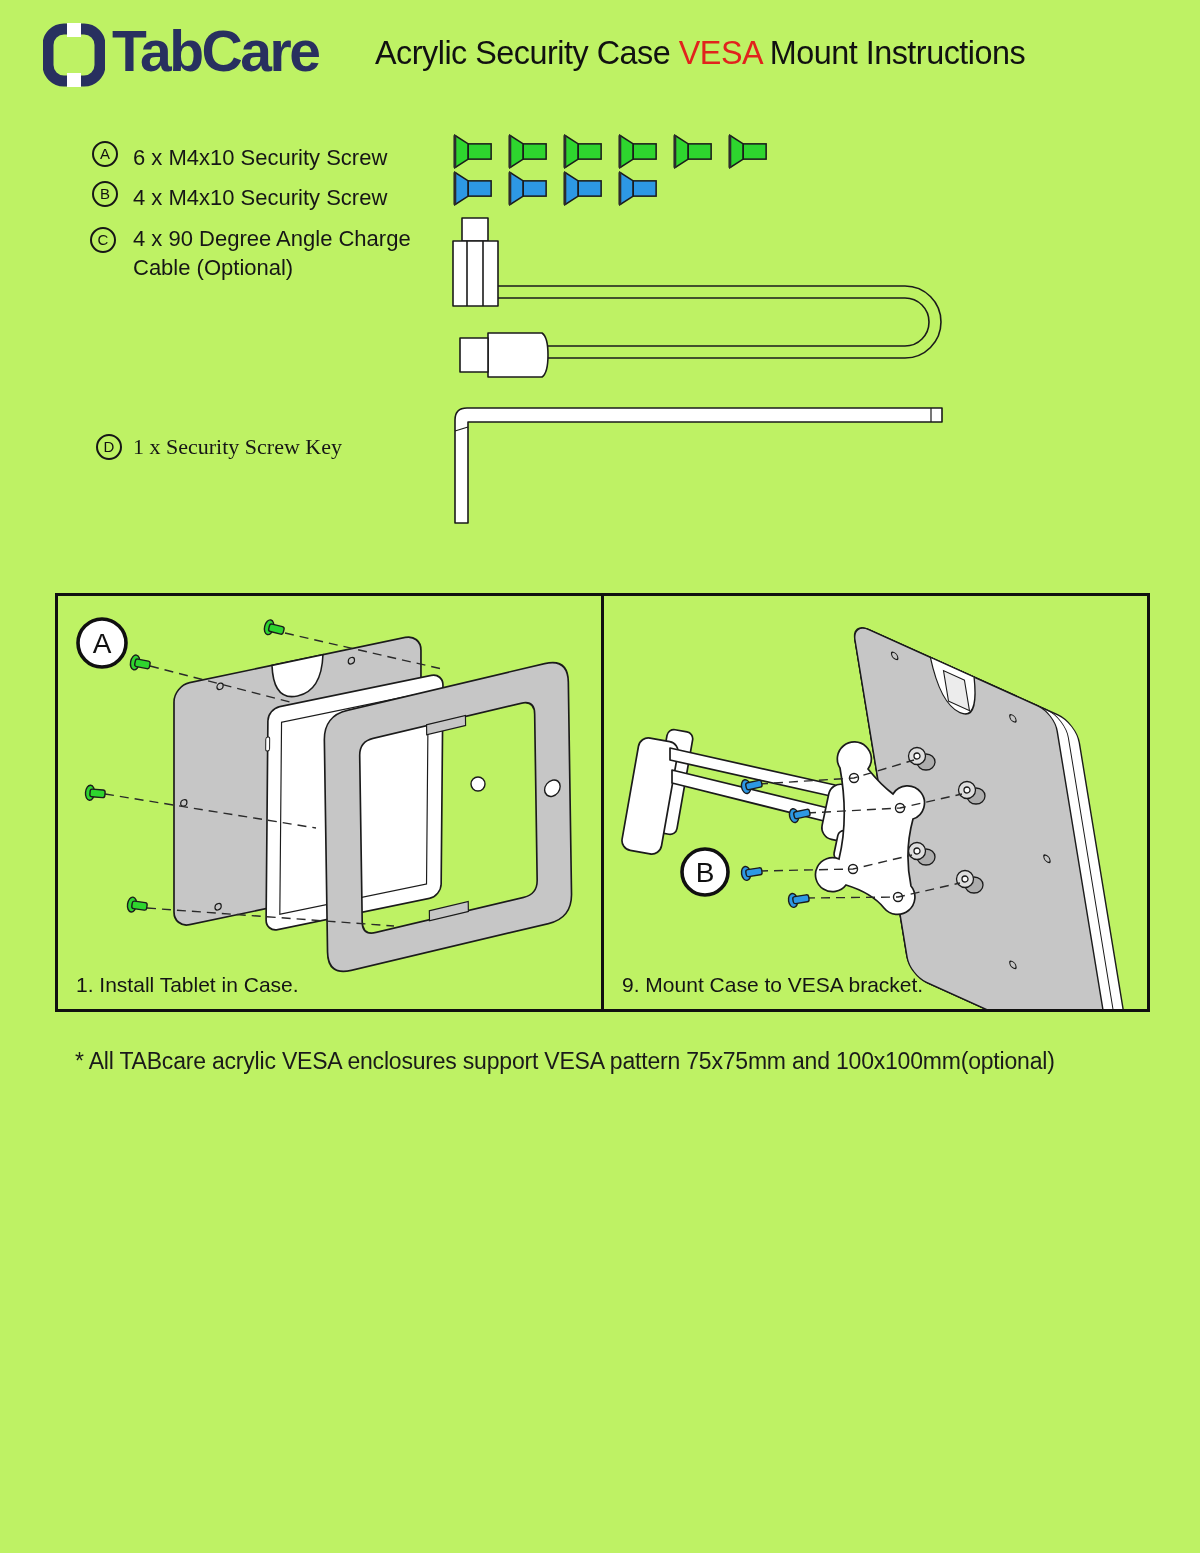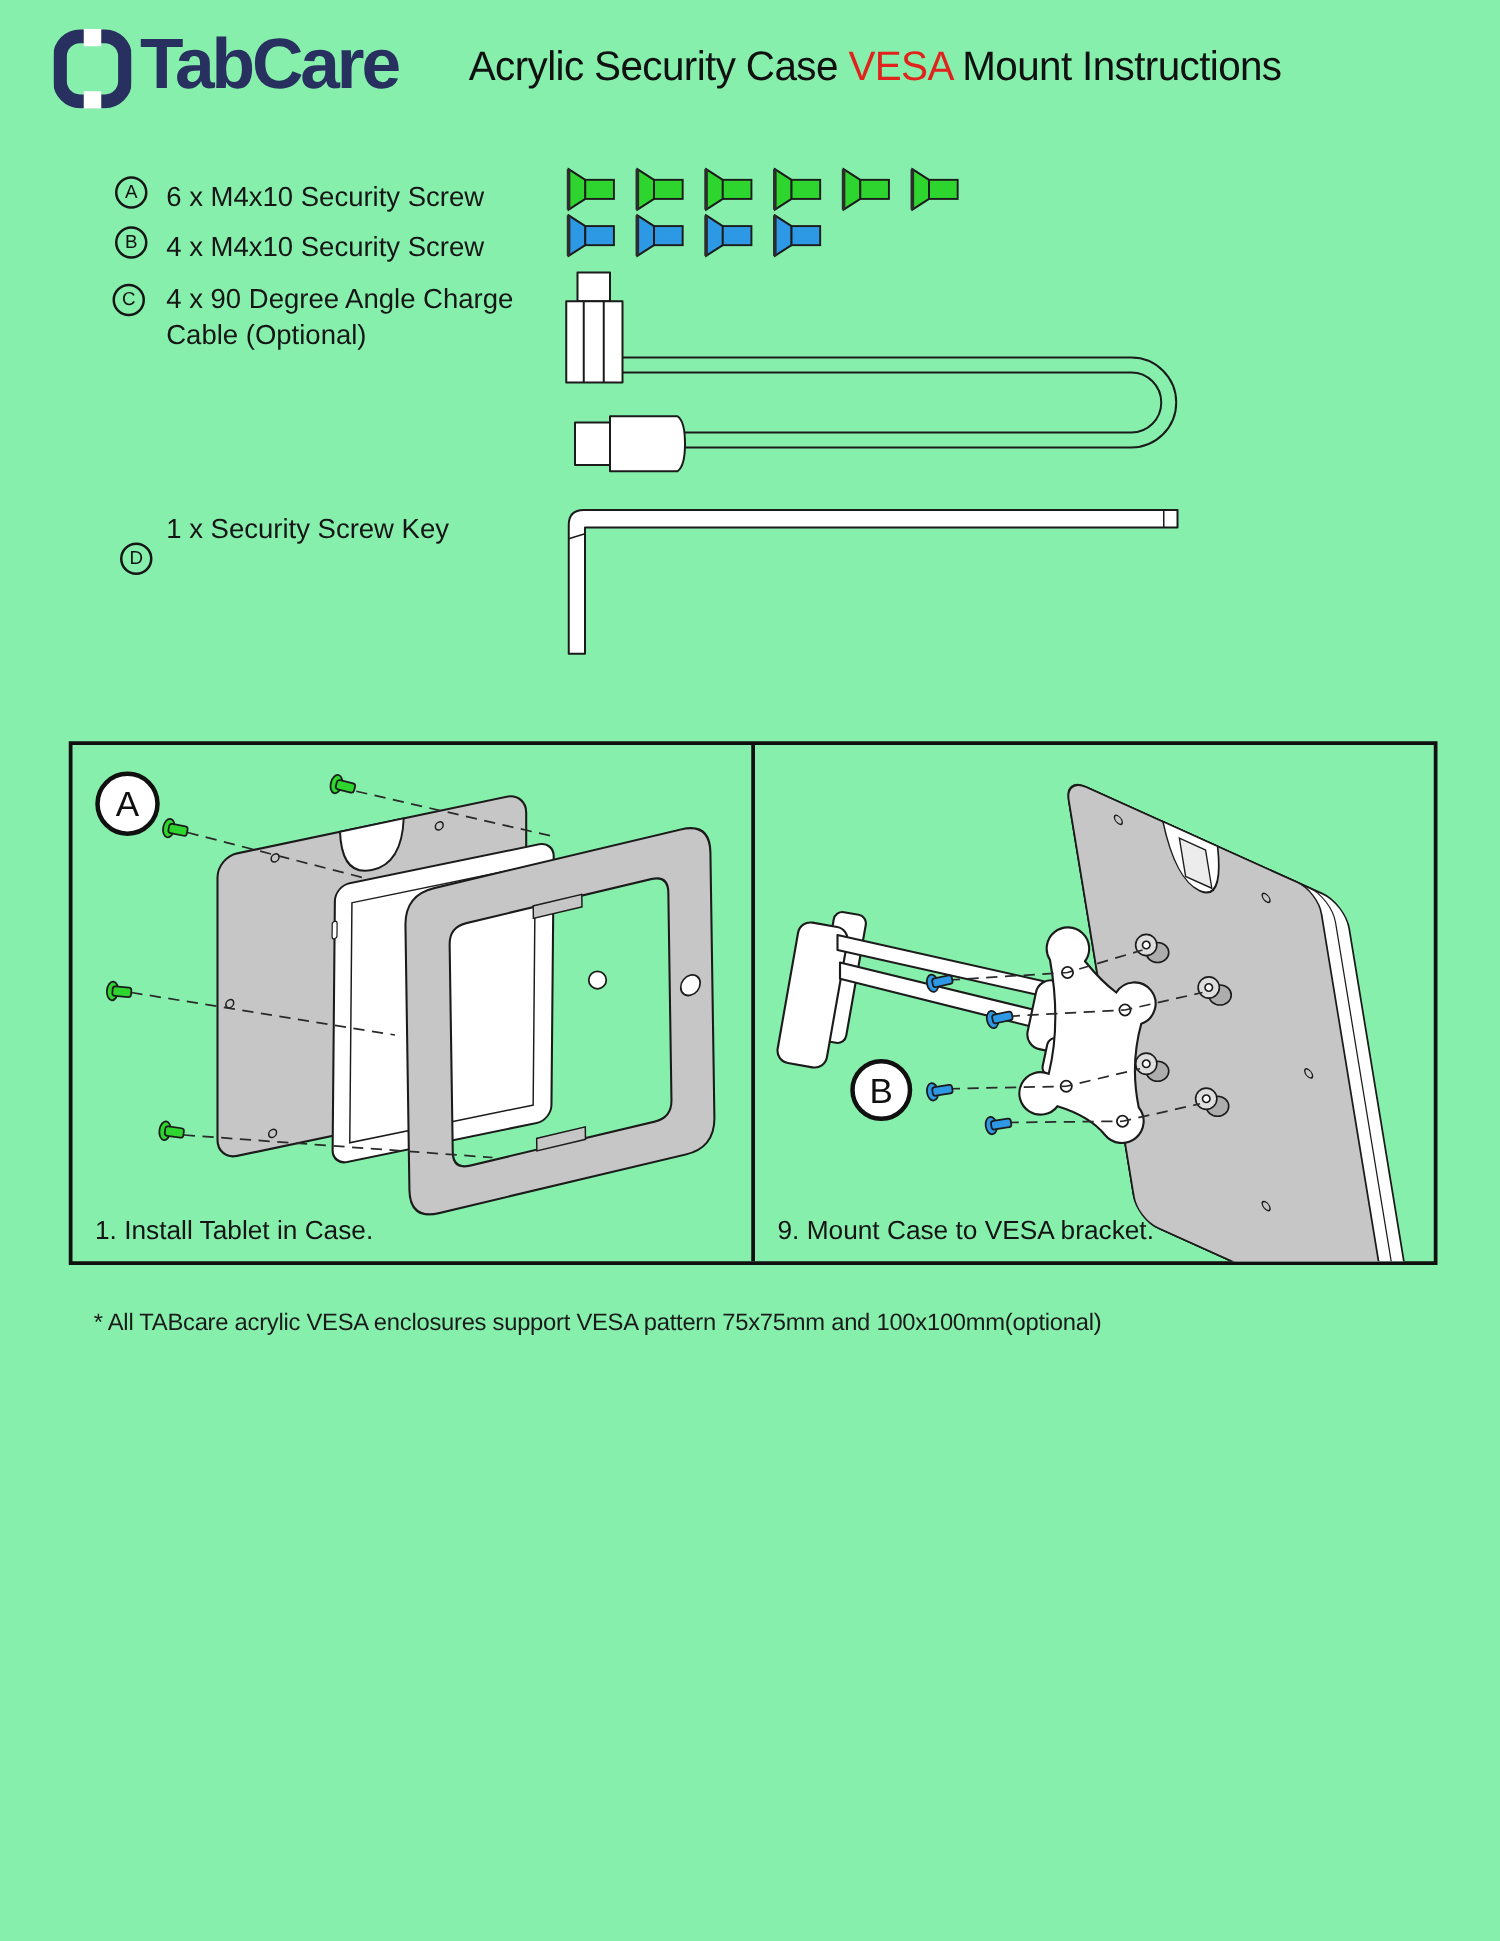--- a/index.html
+++ b/index.html
@@ -1,16 +1,16 @@
 <!DOCTYPE html>
 <html><head>
 <meta charset="utf-8">
 <style>
   html,body{margin:0;padding:0;background:#fff;}
-  .page{position:relative;width:1200px;height:1553px;background:#86efac;overflow:hidden;
+  .page{position:relative;width:1200px;height:1553px;background:#bef264;overflow:hidden;
         font-family:"Liberation Sans", sans-serif;color:#111;}
 
   
   .logo-icon{position:absolute;left:43px;top:23px;}
   .brand{position:absolute;left:112px;top:18px;font-size:57px;font-weight:bold;
          letter-spacing:-2.5px;}
   .doc-title{position:absolute;left:375px;top:34px;font-size:33px;letter-spacing:-0.5px;
              white-space:nowrap;transform:scaleX(0.98);transform-origin:left;}
 
   
@@ -22,21 +22,21 @@
   
   .panels{position:absolute;left:55px;top:593px;width:1095px;height:419px;
           border:3px solid #101010;box-sizing:border-box;display:flex;}
   .panel{position:relative;height:100%;box-sizing:border-box;}
   .panel.left{width:546px;border-right:3px solid #101010;}
   .panel.right{flex:1;}
   .panel-caption{position:absolute;left:18px;bottom:12px;font-size:21px;color:#141414;}
   .panel svg.diagram{position:absolute;left:0;top:0;}
 
   
-  .footnote{position:absolute;left:75px;top:1048px;font-size:19px;color:#1a1a1a;
+  .footnote{position:absolute;left:75px;top:1048px;font-size:23px;color:#1a1a1a;
             letter-spacing:-0.2px;}
 </style>
 </head>
 <body>
 
 <div class="page">
 
   <svg class="logo-icon" width="62" height="64" viewBox="0 0 62 64">
     <rect x="5" y="6" width="52" height="52" rx="16" fill="none" stroke="#28305f" stroke-width="11"></rect>
     <rect x="24" y="0" width="14" height="14" fill="#ffffff"></rect>
@@ -125,21 +125,21 @@
       <path d="M48,73 L455,73 A36,36 0 0 1 455,145 L98,145" fill="none"></path>
       <path d="M48,85 L455,85 A24,24 0 0 1 455,133 L98,133" fill="none"></path>
       <path d="M38,120 L92,120 Q98,124 98,142 Q98,160 92,164 L38,164 Z"></path>
       <rect x="10" y="125" width="28" height="34"></rect>
     </g>
   </svg>
 
   <div class="part-circle" style="left:96px;top:434px;">
     <span>D</span>
   </div>
-  <div class="part-label" style="left:133px;top:408px;">1 x Security Screw Key</div>
+  <div class="part-label" style="left:133px;top:432px;font-family:Liberation Serif, serif;">1 x Security Screw Key</div>
 
   <svg style="position:absolute;left:450px;top:403px;" width="500" height="125" viewBox="0 0 500 125">
     <path d="M5,120 L5,17 Q5,5 17,5 L492,5 L492,19 L18,19 L18,120 Z" fill="#ffffff" stroke="#1b1b1b" stroke-width="1.6" stroke-linejoin="round"></path>
     <line x1="5" y1="28" x2="18" y2="24" stroke="#1b1b1b" stroke-width="1.2"></line>
     <line x1="481" y1="5" x2="481" y2="19" stroke="#1b1b1b" stroke-width="1.2"></line>
   </svg>
 
   <div class="panels">
 
     <div class="panel left">

